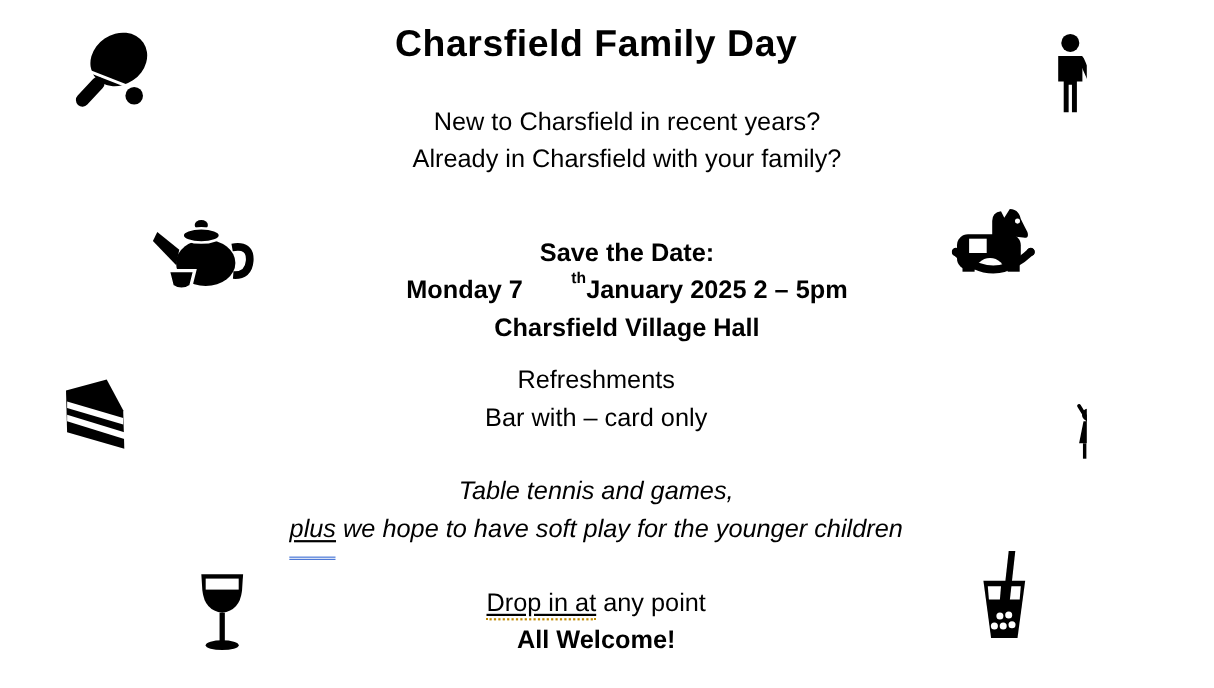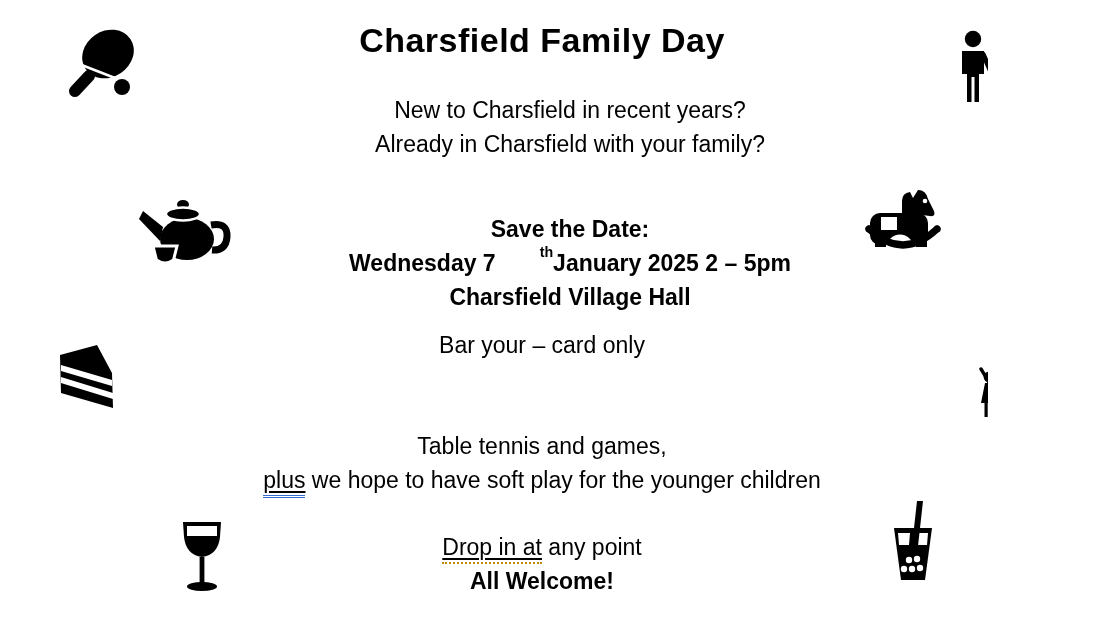--- a/index.html
+++ b/index.html
@@ -7,49 +7,50 @@
     position:relative;width:988px;height:625px;background:#ffffff;
     font-family:"Liberation Sans",sans-serif;color:#000;overflow:hidden;
   }
   .tline{position:absolute;left:0;width:1084px;text-align:center;}
   .title{top:18px;font-size:34px;font-weight:700;line-height:44px;letter-spacing:.5px;}
   .body-text{font-size:23px;line-height:34px;font-weight:400;}
   .bold{font-weight:700;}
   .intro{top:93px;margin-left:28px;}
   .save{top:212px;padding-left:28px;}
   .refresh{top:328px;}
-  .activities{top:429px;}
+  .activities{top:429px;font-style:italic;}
   .closing{top:530px;}
   sup.ord{font-size:62%;position:relative;top:-0.38em;line-height:0;margin-left:44px;}
   .u{text-decoration:underline;text-underline-offset:3px;}
-  .u-grammar{border-bottom:3px double #3A6BD3;padding-bottom:2px;}
+  .u-grammar{border-bottom:3px double #3A6BD3;padding-bottom:13px;}
   .u-refine{border-bottom:2px dotted #BF8900;padding-bottom:2px;}
   .icon{position:absolute;}
   .icon svg{display:block;width:100%;height:100%;}
 </style>
 </head>
 <body>
 
 <div class="stage">
 
   <div class="tline title">Charsfield Family Day</div>
 
   <div class="tline body-text intro">
     <div>New to Charsfield in recent years?</div>
     <div>Already in Charsfield with your family?</div>
   </div>
 
   <div class="tline body-text bold save">
     <div>Save the Date:</div>
-    <div><span>Wednesday 7</span><sup class="ord">th</sup><span>January 2025 2 – 5pm</span></div>
+    <div><span>Monday 7</span><sup class="ord">th</sup><span>January 2025 2 – 5pm</span></div>
     <div>Charsfield Village Hall</div>
   </div>
 
   <div class="tline body-text refresh">
-    <div>Bar your – card only</div>
+    <div>Refreshments</div>
+    <div>Bar with – card only</div>
   </div>
 
   <div class="tline body-text activities">
     <div>Table tennis and games,</div>
     <div><span class="u u-grammar">plus</span><span> we hope to have soft play for the younger children</span></div>
   </div>
 
   <div class="tline body-text closing">
     <div><span class="u u-refine">Drop in at</span><span> any point</span></div>
     <div class="bold">All Welcome!</div>

